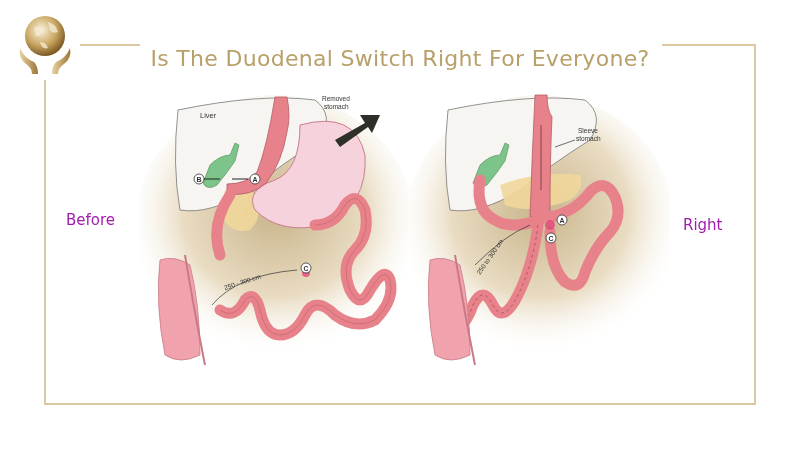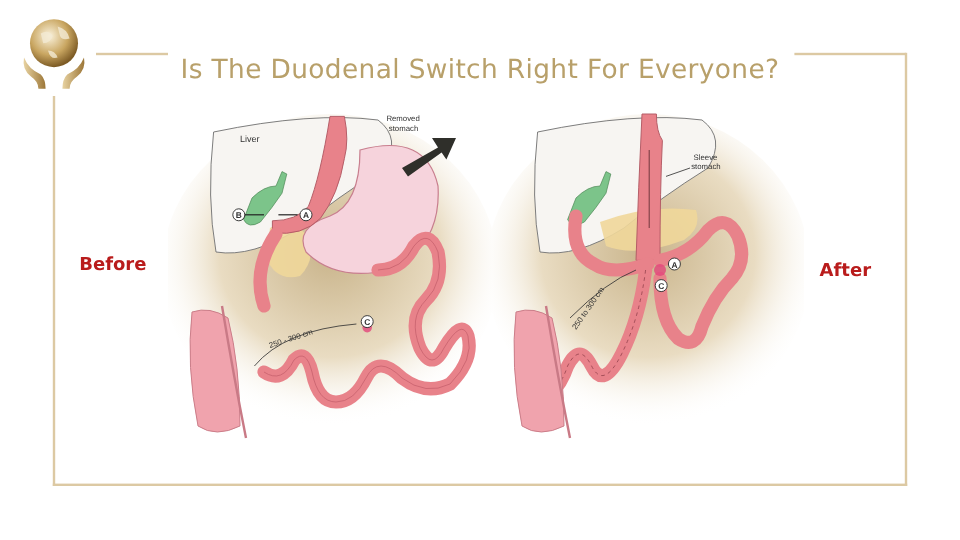--- a/index.html
+++ b/index.html
@@ -1,20 +1,20 @@
 <!DOCTYPE html>
 <html><head>
 <meta charset="utf-8">
 <style>
   html,body{margin:0;padding:0;}
   body{width:800px;height:450px;background:#ffffff;position:relative;overflow:hidden;font-family:"Liberation Sans",sans-serif;}
   .line{position:absolute;background:#dcc9a3;}
   .title{position:absolute;left:150px;top:34px;width:500px;text-align:center;color:#b8a06a;font-size:22px;letter-spacing:0.3px;font-family:"DejaVu Sans",sans-serif;margin-top:12px;}
   .logo{position:absolute;left:14px;top:8px;width:62px;height:70px;}
-  .side-label{position:absolute;font-weight:bold;font-size:15px;color:#b91c1c;font-family:"DejaVu Sans",sans-serif;}
+  .side-label{position:absolute;font-weight:normal;font-size:15px;color:#a21caf;font-family:"DejaVu Sans",sans-serif;}
   .panel{position:absolute;}
   .lbl{font-family:"Liberation Sans",sans-serif;fill:#333;}
 </style>
 </head>
 <body>
 
 <div class="line" style="left:80px;top:44px;width:60px;height:2px;"></div>
 <div class="line" style="left:662px;top:44px;width:93px;height:2px;"></div>
 <div class="line" style="left:44px;top:80px;width:2px;height:325px;"></div>
 <div class="line" style="left:754px;top:44px;width:2px;height:361px;"></div>
@@ -36,21 +36,21 @@
     <circle cx="31" cy="28" r="20" fill="url(#gl)"></circle>
     <path d="M20 20 q6 -4 10 2 q-2 6 -8 6 z M34 14 q8 2 10 10 q-6 2 -8 -2 z M26 34 q6 0 8 6 q-6 2 -8 -6z" fill="#f3ead3" opacity="0.8"></path>
     <path d="M6 40 q4 10 14 14 q4 4 4 12 h-6 q0 -6 -6 -10 q-8 -6 -6 -16z" fill="url(#hd)"></path>
     <path d="M56 40 q-4 10 -14 14 q-4 4 -4 12 h6 q0 -6 6 -10 q8 -6 6 -16z" fill="url(#hd)"></path>
   </svg>
 </div>
 
 <div class="title">Is The Duodenal Switch Right For Everyone?</div>
 
 <div class="side-label" style="left:66px;top:211px;">Before</div>
-<div class="side-label" style="left:683px;top:216px;">After</div>
+<div class="side-label" style="left:683px;top:216px;">Right</div>
 
 <div class="panel" style="left:140px;top:85px;width:270px;height:290px;">
   <svg width="270" height="290" viewBox="0 0 270 290">
     <defs>
       <radialGradient id="bgA" cx="50%" cy="45%" r="55%">
         <stop offset="0" stop-color="#c9b48b"></stop>
         <stop offset="0.6" stop-color="#e9dcc2"></stop>
         <stop offset="1" stop-color="#ffffff" stop-opacity="0"></stop>
       </radialGradient>
     </defs>

